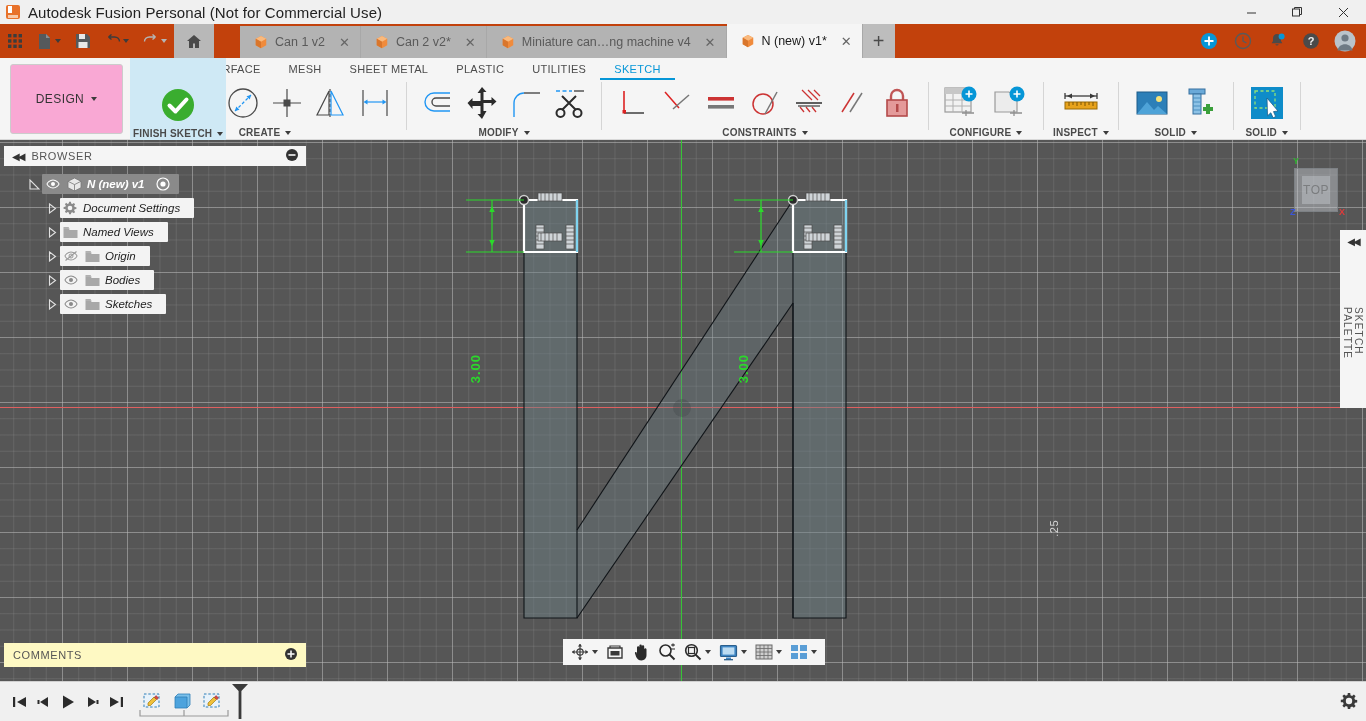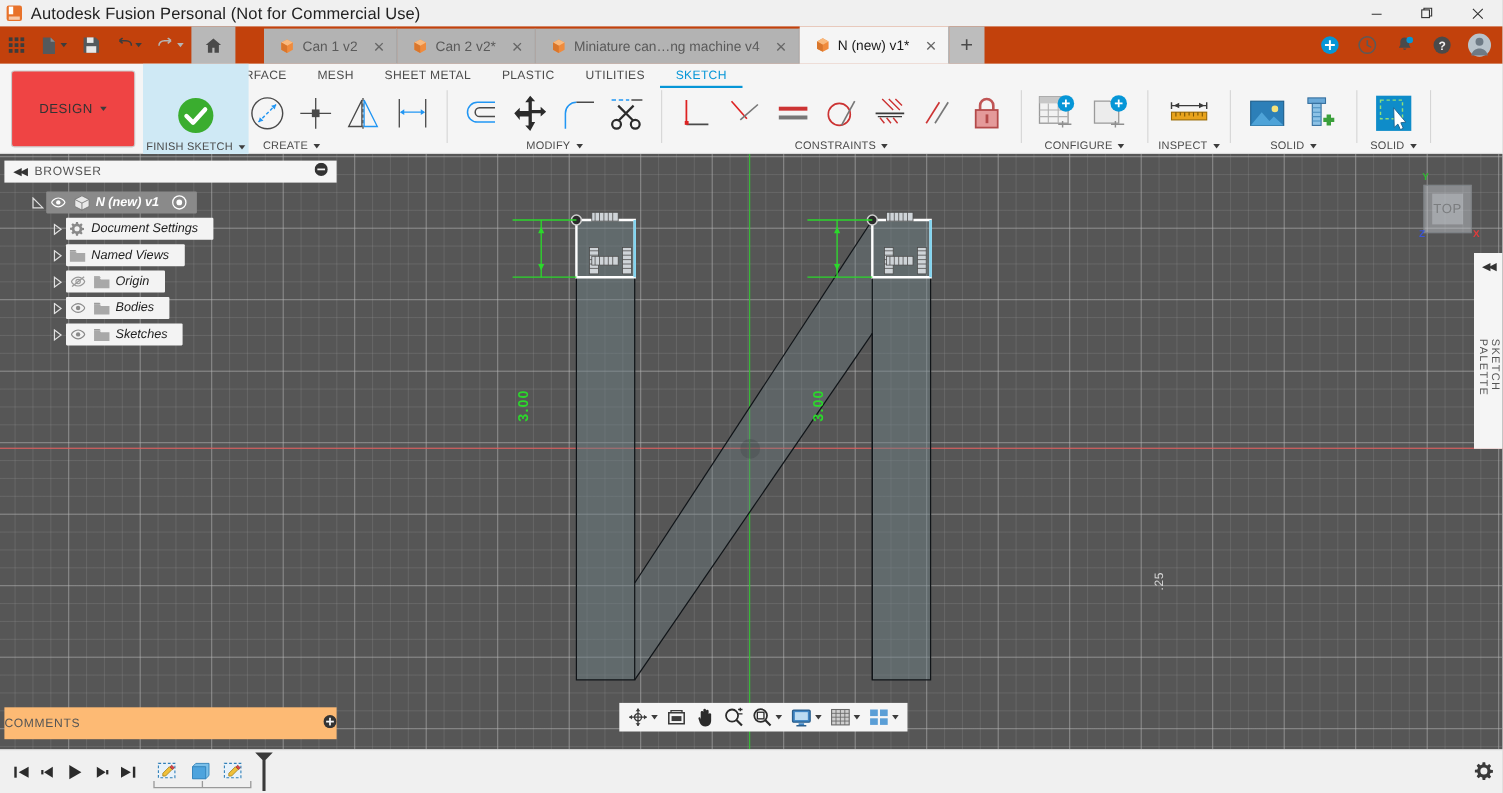--- a/index.html
+++ b/index.html
@@ -63,28 +63,28 @@
   
   .ribbon { position:absolute; left:0; top:58px; width:1366px; height:82px; background:#f5f5f5;
             border-bottom:1px solid #d8d8d8; }
   .ribtabs { position:absolute; left:130px; top:0; height:22px; display:flex; align-items:center; }
   .ribtab { font-size:11px; color:#4c4c4c; padding:0 14px; height:22px; line-height:22px;
             letter-spacing:.3px; }
   .ribtab.active { color:#0696d7; border-bottom:2px solid #0696d7; }
 
   .designbtn {
     position:absolute; left:10px; top:6px; width:113px; height:70px;
-    border:1px solid #ccc; border-radius:3px; background:#ef4444;
+    border:1px solid #ccc; border-radius:3px; background:#f9a8d4;
     display:flex; align-items:center; justify-content:center; gap:5px;
     font-size:12px; color:#333; letter-spacing:.4px;
   }
 
   .ribpanels { position:absolute; left:130px; top:22px; height:60px; display:flex; align-items:flex-start; }
   .panel { height:60px; display:flex; flex-direction:column; align-items:center;
-           position:relative; padding:0 3px; }
+           position:relative; padding:0 3px;font-weight:bold; }
   .panel .row { display:flex; align-items:center; height:46px; }
   .panel .lbl { font-size:10px; color:#4a4a4a; display:flex; align-items:center; gap:3px;
                 letter-spacing:.2px; height:13px; }
   .sep { width:1px; height:48px; background:#d5d5d5; margin:0 6px; align-self:flex-start; margin-top:2px; }
   .tool { width:44px; height:44px; display:flex; align-items:center; justify-content:center; }
   .tool.big { width:48px; }
   .finish { background:#cfe9f5; height:82px; position:absolute; top:-22px; padding-top:24px;}
 
   
   .canvas { position:absolute; left:0; top:140px; width:1366px; height:541px;
@@ -131,22 +131,22 @@
   .tree { position:absolute; left:4px; top:172px; width:302px; }
   .node { height:24px; display:flex; align-items:center; font-size:11.5px; color:#222; }
   .arrow { width:16px; height:24px; display:flex; align-items:center; justify-content:center; flex:none; }
   .nodebg { background:#f3f3f3; display:flex; align-items:center; height:20px; padding-right:6px; border-radius:1px;font-style:italic;}
   .nodebg.root { background:#8a8a8a; color:#fff; font-weight:bold; }
   .eye { width:22px; height:20px; display:flex; align-items:center; justify-content:center; flex:none;}
   .nico { width:20px;height:20px;display:flex;align-items:center;justify-content:center;flex:none;}
   .nlabel { padding:0 8px 0 3px; white-space:nowrap; }
 
   
-  .comments { position:absolute; left:4px; top:643px; width:302px; height:29px;
-              background:#fdba74; display:flex; align-items:center; padding:0 0;
+  .comments { position:absolute; left:4px; top:643px; width:302px; height:24px;
+              background:#fef9c3; display:flex; align-items:center; padding:0 9px;
               justify-content:space-between; }
   .comments .title { font-size:11px; color:#555; letter-spacing:.6px; }
 
   
   .navbar { position:absolute; left:563px; top:639px; height:26px; background:#f5f5f5;
             display:flex; align-items:center; padding:0 4px; }
   .nb { height:26px; display:flex; align-items:center; justify-content:center; padding:0 4px; }
   .nb .caret2 { width:0;height:0;border-left:3.5px solid transparent;border-right:3.5px solid transparent;
            border-top:4px solid #3c3c3c; margin-left:3px;}
 

